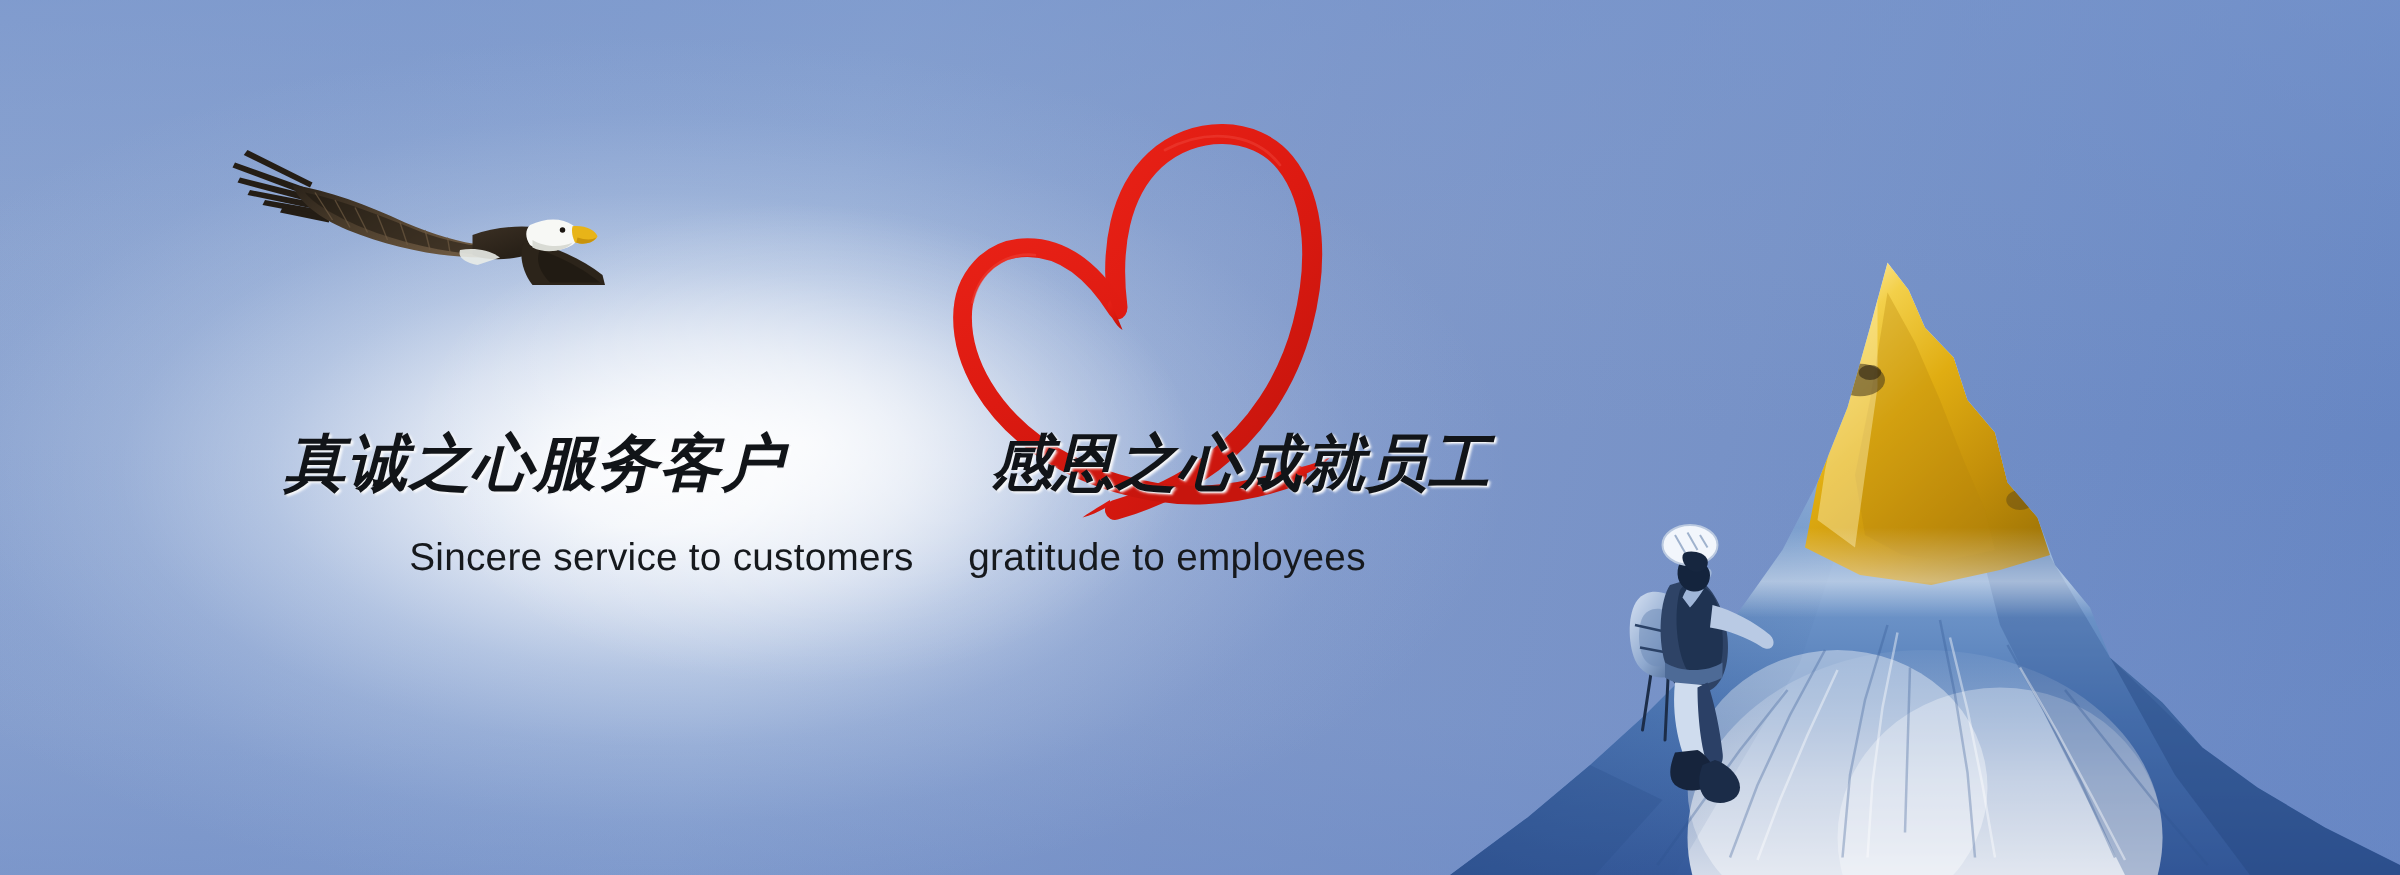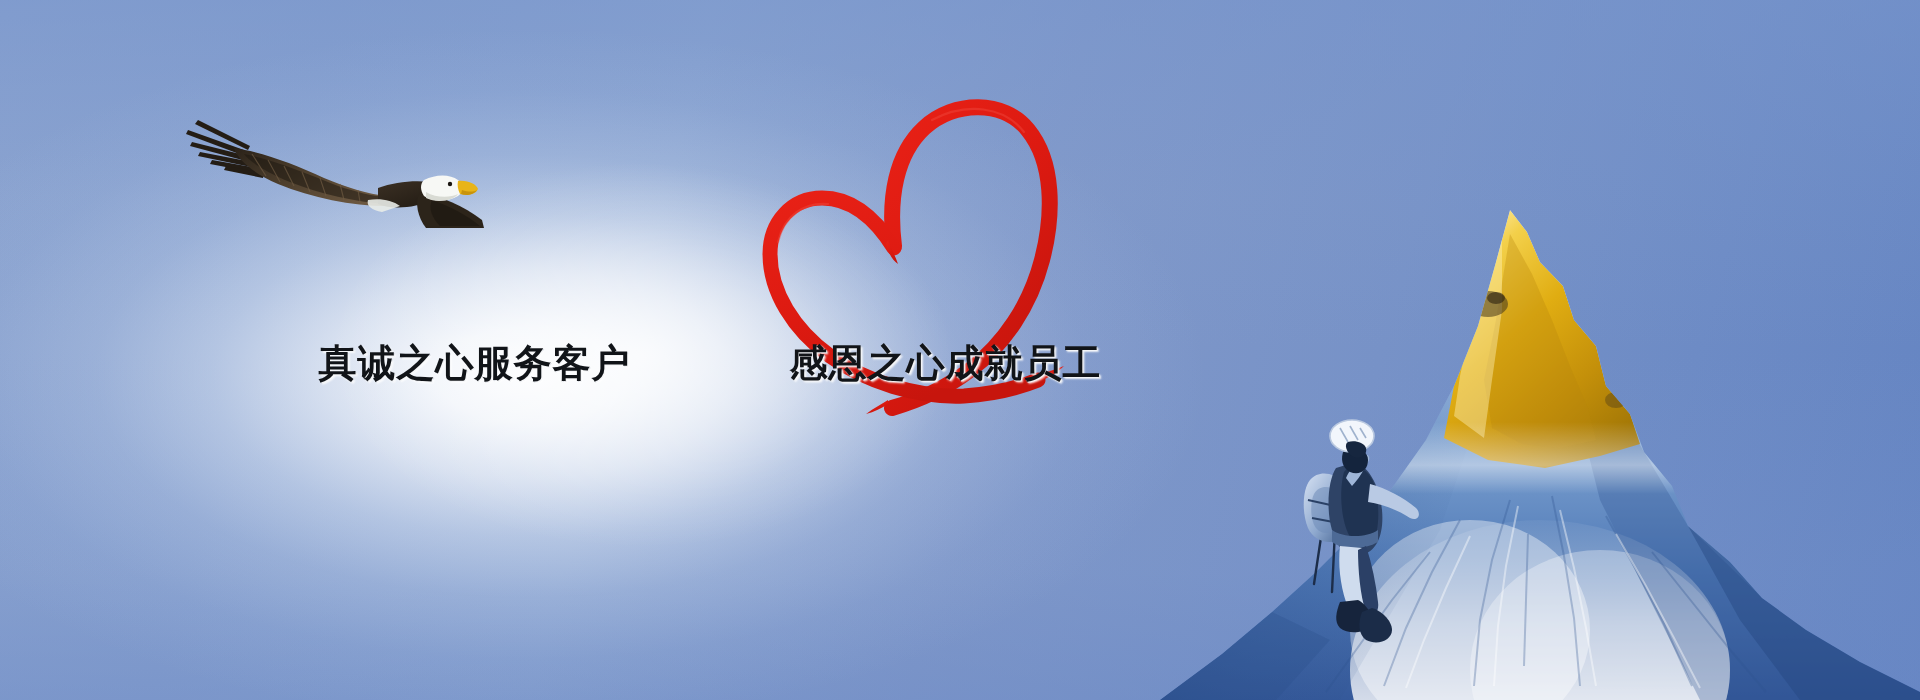--- a/index.html
+++ b/index.html
@@ -93,28 +93,29 @@
     position:absolute;
     left:0; top:0;
     width:1920px; height:700px;
     pointer-events:none;
   }
   .headline {
     position:absolute;
     left:0; top:338px;
     width:1420px;
     text-align:center;
-    font-size:38px;
+    font-size:49px;
     font-weight:bold;
     letter-spacing:1px;
     color:#111418;
     white-space:nowrap;
     text-shadow:2px 2px 2px rgba(255,255,255,0.85),
                 1px 1px 0 rgba(200,205,215,0.9);
     pointer-events:auto;
+    font-style:italic;
   }
   .headline .seg-left { display:inline-block; }
   .headline .seg-gap  { display:inline-block; width:136px; }
   .headline .seg-right{ display:inline-block; }
 
   .subline {
     position:absolute;
     left:0; top:428px;
     width:1420px;
     text-align:center;
@@ -387,15 +388,20 @@
       <path d="M 36 184 C 42 158, 62 144, 86 146"></path>
     </g>
   </svg>
 
   <div class="text-block">
     <div class="headline">
       <span class="seg-left">真诚之心服务客户</span>
       <span class="seg-gap"></span>
       <span class="seg-right">感恩之心成就员工</span>
     </div>
+    <div class="subline">
+      <span>Sincere service to customers</span>
+      <span class="sub-gap"></span>
+      <span>gratitude to employees</span>
+    </div>
   </div>
 
 </div>
 
 </body></html>

